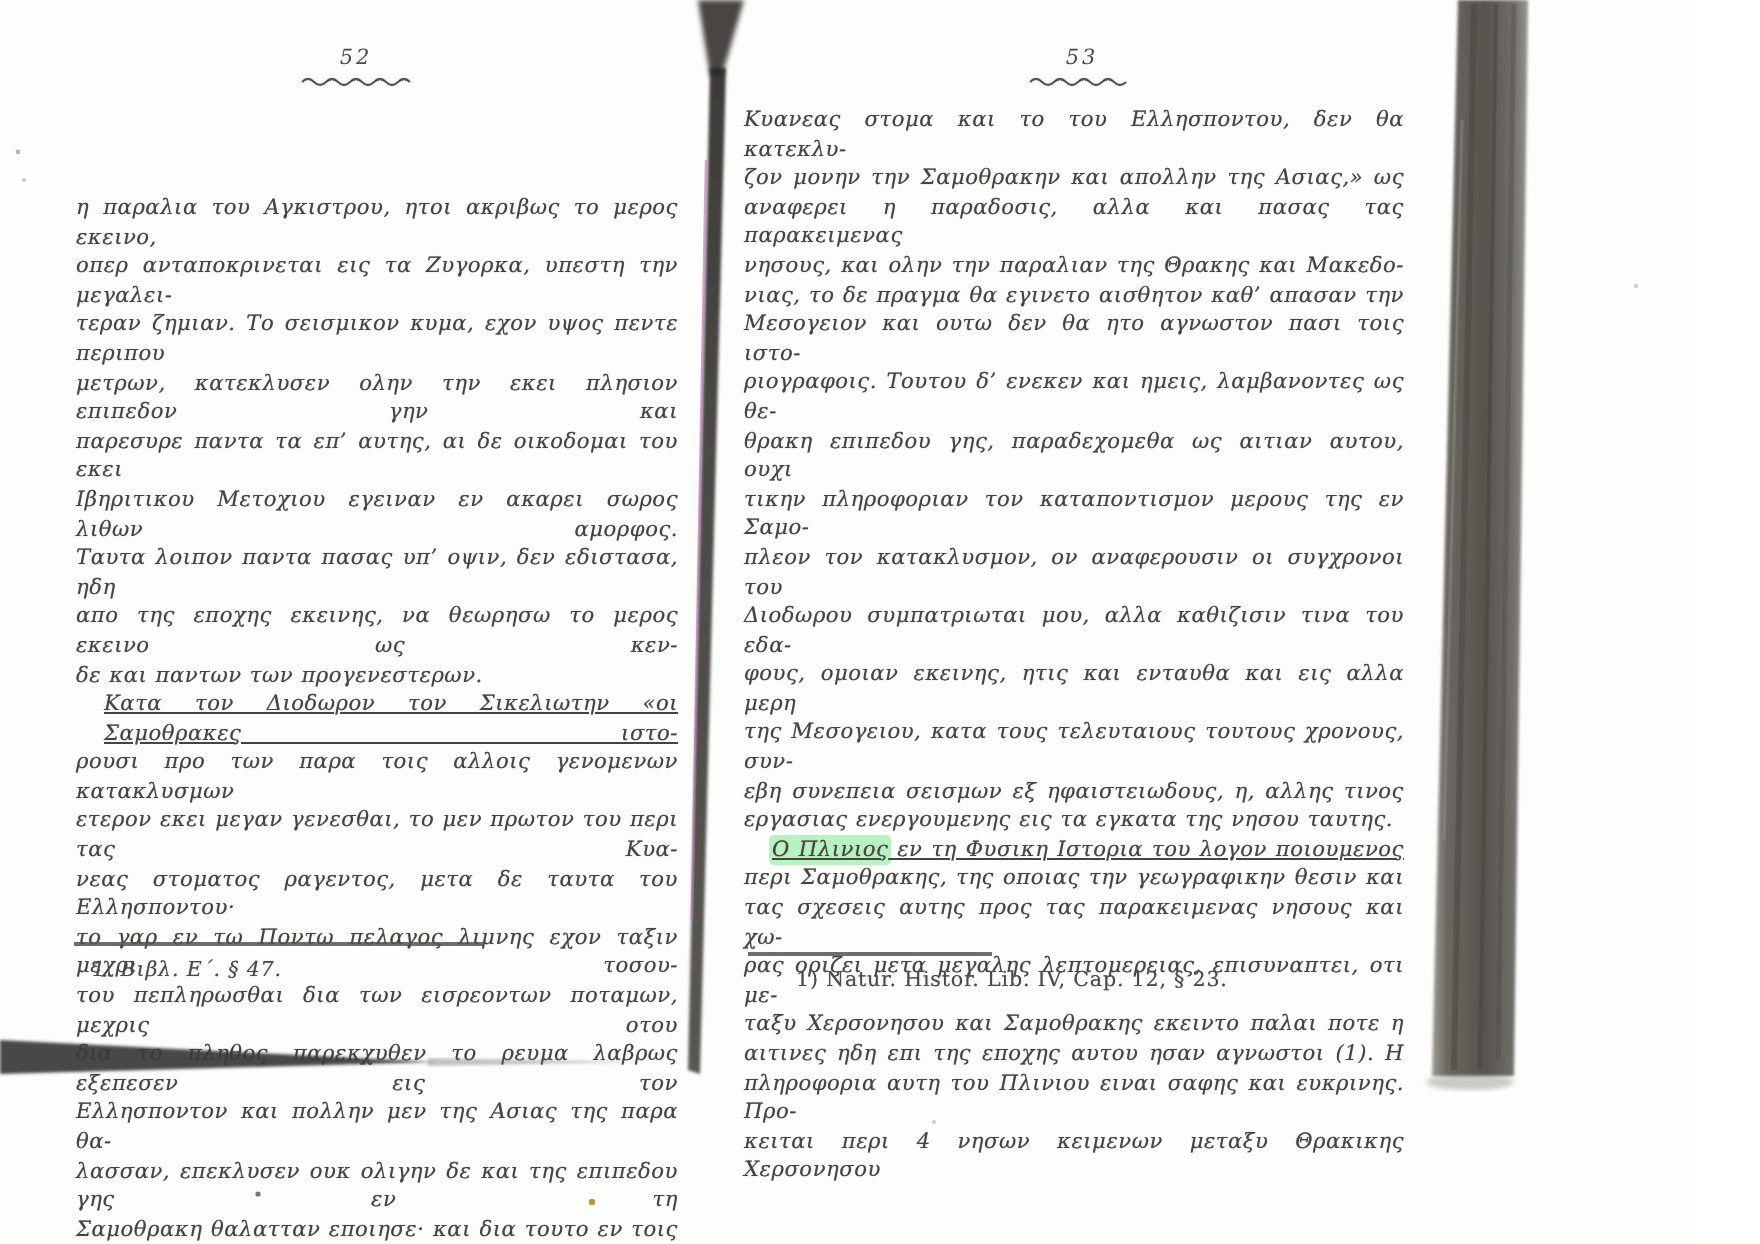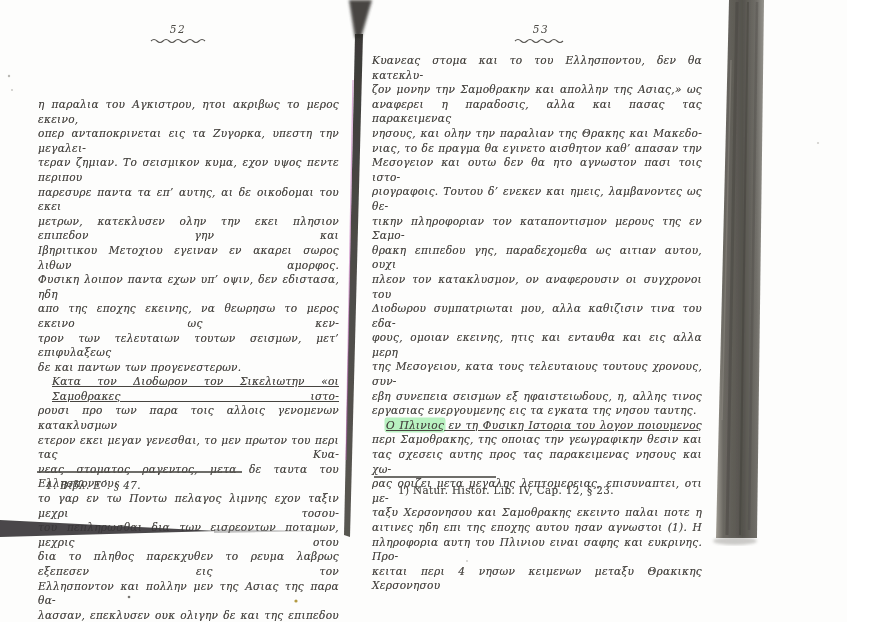--- a/index.html
+++ b/index.html
@@ -28,26 +28,25 @@
 
   <div>
     <div class="page-num" style="left:158px;top:23px;">52</div>
     <svg class="squiggle" style="left:150px;top:37px;" width="58" height="8" viewBox="0 0 58 8">
       <path d="M1 4 q3 -3 6 0 t6 0 t6 0 t6 0 t6 0 t6 0 t6 0 t6 0 t6 0" fill="none" stroke="#55534f" stroke-width="1.1"></path>
     </svg>
     <div class="text-col" style="left:38px;top:53px;width:301px;margin-top:44px;">
         <div class="line">η παραλια του Αγκιστρου, ητοι ακριβως το μερος εκεινο,</div>
         <div class="line">οπερ ανταποκρινεται εις τα Ζυγορκα, υπεστη την μεγαλει-</div>
         <div class="line">τεραν ζημιαν. Το σεισμικον κυμα, εχον υψος πεντε περιπου</div>
+        <div class="line">μετρων, κατεκλυσεν ολην την εκει πλησιον επιπεδον γην και</div>
         <div class="line">παρεσυρε παντα τα επ’ αυτης, αι δε οικοδομαι του εκει</div>
-        <div class="line">μετρων, κατεκλυσεν ολην την εκει πλησιον επιπεδον γην και</div>
         <div class="line">Ιβηριτικου Μετοχιου εγειναν εν ακαρει σωρος λιθων αμορφος.</div>
-        <div class="line">Φυσικη λοιπον παντα εχων υπ’ οψιν, δεν εδιστασα, ηδη</div>
+        <div class="line">Ταυτα λοιπον παντα πασας υπ’ οψιν, δεν εδιστασα, ηδη</div>
         <div class="line">απο της εποχης εκεινης, να θεωρησω το μερος εκεινο ως κεν-</div>
-        <div class="line">τρον των τελευταιων τουτων σεισμων, μετ’ επιφυλαξεως</div>
         <div class="line last">δε και παντων των προγενεστερων.</div>
         <div class="line indent">Κατα τον Διοδωρον τον Σικελιωτην «οι Σαμοθρακες ιστο-</div>
         <div class="line">ρουσι προ των παρα τοις αλλοις γενομενων κατακλυσμων</div>
         <div class="line">ετερον εκει μεγαν γενεσθαι, το μεν πρωτον του περι τας Κυα-</div>
         <div class="line">νεας στοματος ραγεντος, μετα δε ταυτα του Ελλησποντου·</div>
         <div class="line">το γαρ εν τω Ποντω πελαγος λιμνης εχον ταξιν μεχρι τοσου-</div>
         <div class="line">του πεπληρωσθαι δια των εισρεοντων ποταμων, μεχρις οτου</div>
         <div class="line">δια το πληθος παρεκχυθεν το ρευμα λαβρως εξεπεσεν εις τον</div>
         <div class="line">Ελλησποντον και πολλην μεν της Ασιας της παρα θα-</div>
         <div class="line">λασσαν, επεκλυσεν ουκ ολιγην δε και της επιπεδου γης εν τη</div>
@@ -63,22 +62,22 @@
       <path d="M1 4 q3 -3 6 0 t6 0 t6 0 t6 0 t6 0 t6 0 t6 0 t6 0" fill="none" stroke="#55534f" stroke-width="1.1"></path>
     </svg>
     <div class="text-col" style="left:372px;top:53px;width:330px;">
         <div class="line">Κυανεας στομα και το του Ελλησποντου, δεν θα κατεκλυ-</div>
         <div class="line">ζον μονην την Σαμοθρακην και απολλην της Ασιας,» ως</div>
         <div class="line">αναφερει η παραδοσις, αλλα και πασας τας παρακειμενας</div>
         <div class="line">νησους, και ολην την παραλιαν της Θρακης και Μακεδο-</div>
         <div class="line">νιας, το δε πραγμα θα εγινετο αισθητον καθ’ απασαν την</div>
         <div class="line">Μεσογειον και ουτω δεν θα ητο αγνωστον πασι τοις ιστο-</div>
         <div class="line">ριογραφοις. Τουτου δ’ ενεκεν και ημεις, λαμβανοντες ως θε-</div>
+        <div class="line">θρακη επιπεδου γης, παραδεχομεθα ως αιτιαν αυτου, ουχι</div>
         <div class="line">τικην πληροφοριαν τον καταποντισμον μερους της εν Σαμο-</div>
-        <div class="line">θρακη επιπεδου γης, παραδεχομεθα ως αιτιαν αυτου, ουχι</div>
         <div class="line">πλεον τον κατακλυσμον, ον αναφερουσιν οι συγχρονοι του</div>
         <div class="line">Διοδωρου συμπατριωται μου, αλλα καθιζισιν τινα του εδα-</div>
         <div class="line">φους, ομοιαν εκεινης, ητις και ενταυθα και εις αλλα μερη</div>
         <div class="line">της Μεσογειου, κατα τους τελευταιους τουτους χρονους, συν-</div>
         <div class="line">εβη συνεπεια σεισμων εξ ηφαιστειωδους, η, αλλης τινος</div>
         <div class="line last">εργασιας ενεργουμενης εις τα εγκατα της νησου ταυτης.</div>
         <div class="line indent"><span class="hl">Ο Πλινιος</span> εν τη Φυσικη Ιστορια του λογον ποιουμενος</div>
         <div class="line">περι Σαμοθρακης, της οποιας την γεωγραφικην θεσιν και</div>
         <div class="line">τας σχεσεις αυτης προς τας παρακειμενας νησους και χω-</div>
         <div class="line">ρας οριζει μετα μεγαλης λεπτομερειας, επισυναπτει, οτι με-</div>

